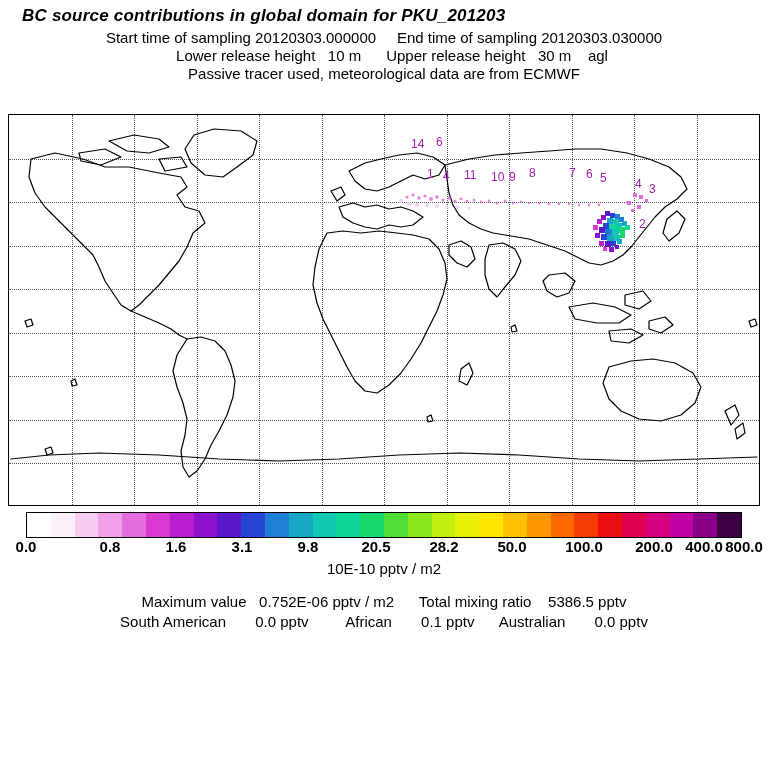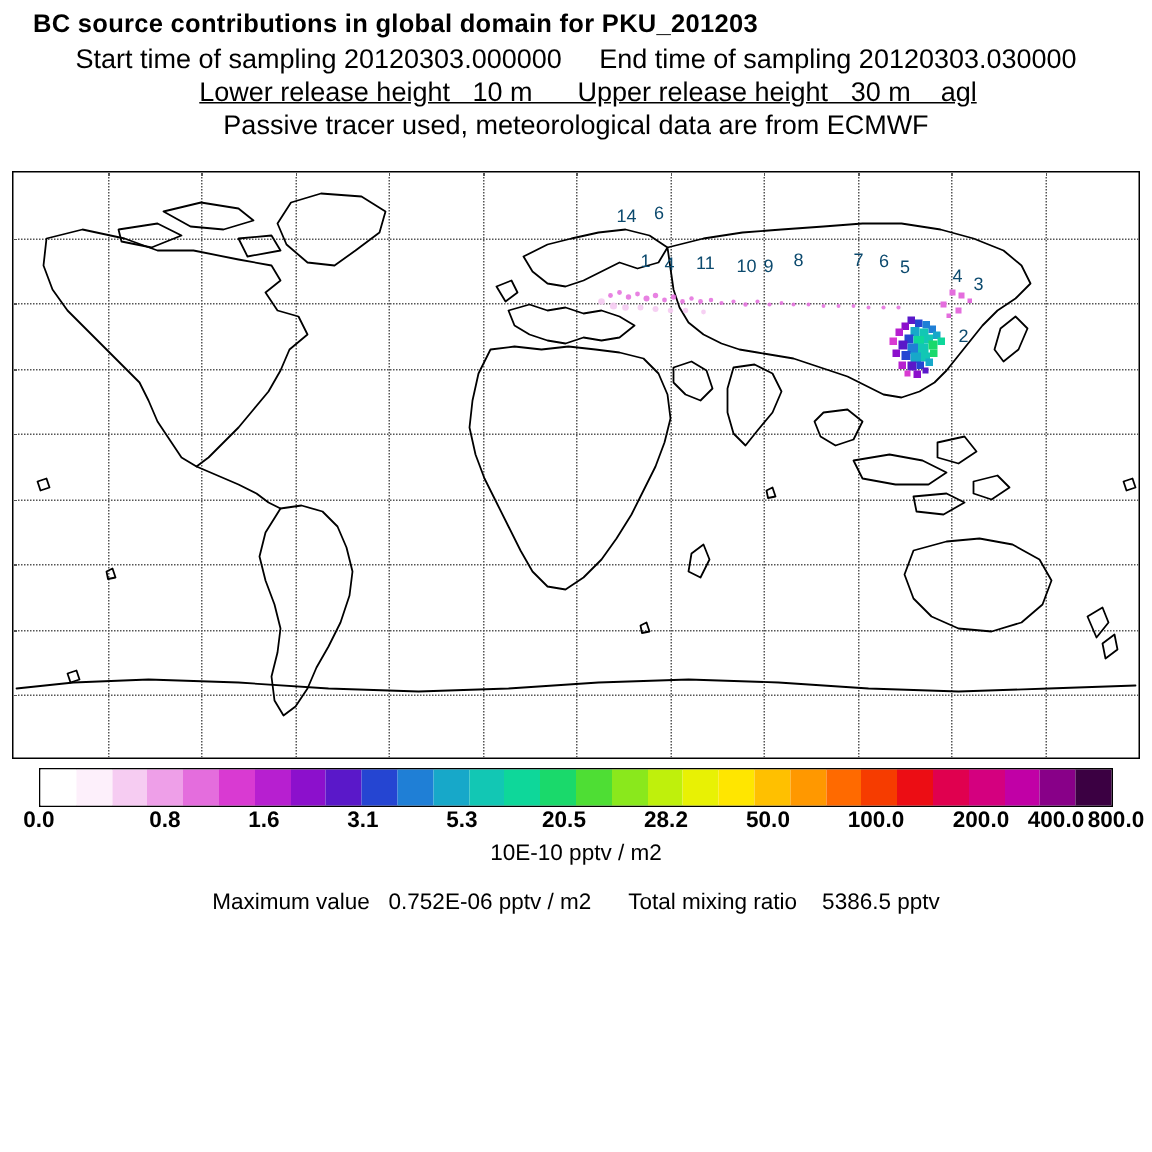--- a/index.html
+++ b/index.html
@@ -24,27 +24,28 @@
     padding-top: 4px;
     text-align: center;
   }
   .title {
     font-size: 17px;
     font-weight: bold;
     letter-spacing: 0.2px;
     margin: 2px 0 3px 0;
     text-align: left;
     padding-left: 22px;
+    font-style: italic;
   }
   .hline {
-    font-size: 18px;
+    font-size: 15px;
     margin: 1px 0;
     white-space: pre;
   }
-  .hline.indent1 { padding-left: 16px; text-decoration: underline; }
+  .hline.indent1 { padding-left: 16px; }
   
   .map-wrap {
     position: absolute;
     left: 8px;
     top: 114px;
     width: 752px;
     height: 392px;
     border: 1px solid #000;
     box-sizing: border-box;
     background: #ffffff;
@@ -75,21 +76,21 @@
     inset: 0;
   }
   .plume {
     position: absolute;
     inset: 0;
     pointer-events: none;
   }
   .hrlabel {
     position: absolute;
     font-size: 12px;
-    color: #0c4a6e;
+    color: #a21caf;
     font-family: "Liberation Sans", sans-serif;
   }
   
   .cbar-wrap {
     position: absolute;
     left: 26px;
     top: 512px;
     width: 716px;
     height: 26px;
     border: 1px solid #000;
@@ -375,29 +376,30 @@
     <div class="cbar-cell" style="background:#c100a6"></div>
     <div class="cbar-cell" style="background:#880088"></div>
     <div class="cbar-cell" style="background:#3b0042"></div>
   </div>
 
   <div class="cbar-ticks">
     <span class="cbar-tick" style="left:26px">0.0</span>
     <span class="cbar-tick" style="left:110px">0.8</span>
     <span class="cbar-tick" style="left:176px">1.6</span>
     <span class="cbar-tick" style="left:242px">3.1</span>
-    <span class="cbar-tick" style="left:308px">5.3</span>
+    <span class="cbar-tick" style="left:308px">9.8</span>
     <span class="cbar-tick" style="left:376px">20.5</span>
     <span class="cbar-tick" style="left:444px">28.2</span>
     <span class="cbar-tick" style="left:512px">50.0</span>
     <span class="cbar-tick" style="left:584px">100.0</span>
     <span class="cbar-tick" style="left:654px">200.0</span>
     <span class="cbar-tick" style="left:704px">400.0</span>
     <span class="cbar-tick" style="left:744px">800.0</span>
   </div>
 
   <div class="cbar-unit">10E-10 pptv / m2</div>
 
   <div class="stats">
     <div class="stat-line">Maximum value   0.752E-06 pptv / m2      Total mixing ratio    5386.5 pptv</div>
+    <div class="stat-line">South American       0.0 pptv         African       0.1 pptv      Australian       0.0 pptv</div>
   </div>
 
 </div>
 
 </body></html>

